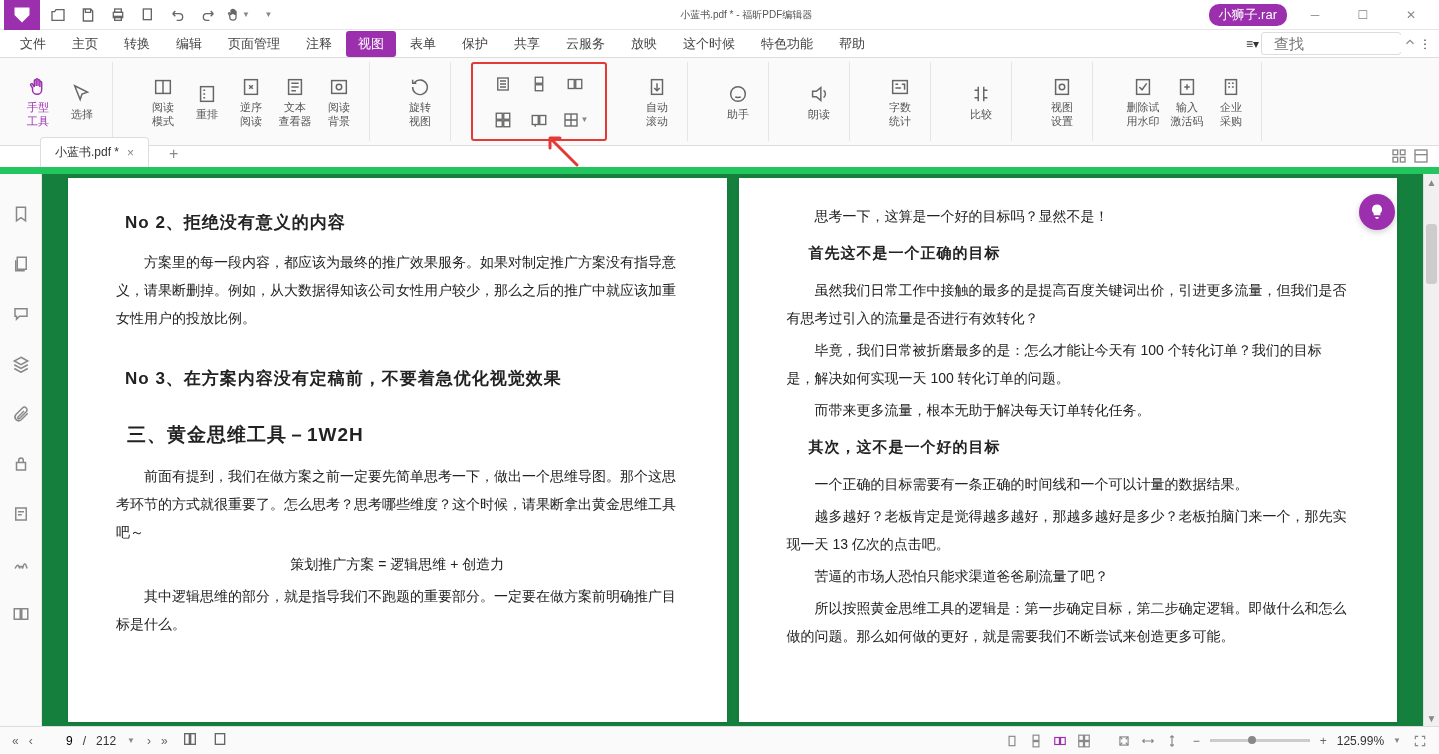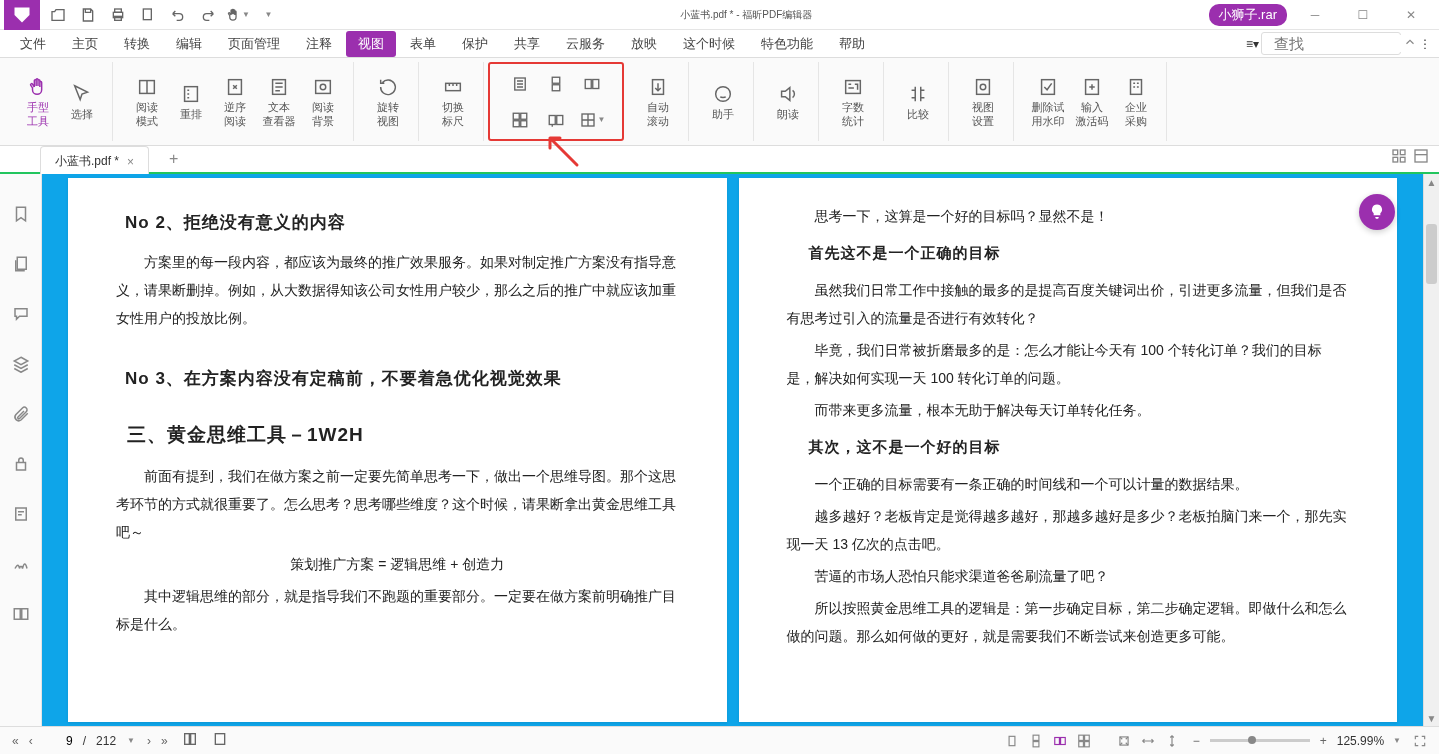--- a/index.html
+++ b/index.html
@@ -18,45 +18,45 @@
 
 
 .menubar { height: 28px; display: flex; align-items: center; padding: 0 8px; gap: 2px; border-bottom: 1px solid #ddd; }
 .menubar .mitem { padding: 4px 12px; font-size: 13px; color: #444; cursor: pointer; border-radius: 3px; }
 .menubar .mitem.active { background: #9b2fae; color: #fff; }
 .menubar .spacer { flex: 1; }
 .menubar .search { display: flex; align-items: center; border: 1px solid #ddd; border-radius: 3px; padding: 2px 8px; width: 140px; }
 .menubar .search input { border: none; outline: none; font-size: 15px; flex: 1; margin-left: 4px; }
 
 
-.ribbon { height: 88px; display: flex; align-items: stretch; border-bottom: 1px solid #ddd; padding: 4px 8px; gap: 4px; background: #fafafa; }
+.ribbon { height: 88px; display: flex; align-items: stretch; border-bottom: 1px solid #ddd; padding: 4px 8px; gap: 20px; background: #fafafa; }
 .ribbon .group { display: flex; align-items: center; border-right: 1px solid #e5e5e5; padding: 0 8px; }
 .ribbon .rbtn { display: flex; flex-direction: column; align-items: center; justify-content: center; width: 44px; height: 76px; cursor: pointer; padding: 2px; gap: 2px; }
 .ribbon .rbtn .ic { width: 24px; height: 24px; display: flex; align-items: center; justify-content: center; color: #666; }
 .ribbon .rbtn .lbl { font-size: 11px; color: #555; text-align: center; line-height: 1.2; }
 .ribbon .rbtn.active .lbl { color: #9b2fae; }
 .ribbon .rbtn.active .ic { color: #9b2fae; }
 .ribbon .grid2x3 { display: grid; grid-template-columns: repeat(3, 32px); grid-template-rows: repeat(2, 32px); gap: 4px; padding: 6px; }
 .ribbon .gbtn { display: flex; align-items: center; justify-content: center; color: #666; cursor: pointer; }
 .ribbon .redbox { border: 2px solid #e53935; border-radius: 3px; }
 
 
 .red-arrow { position: absolute; top: 130px; left: 542px; z-index: 100; pointer-events: none; }
 
 
-.tabbar { height: 28px; display: flex; align-items: flex-start; border-bottom: 2px solid #22c55e; padding: 0 40px; }
+.tabbar { height: 28px; display: flex; align-items: flex-end; border-bottom: 7px solid #22c55e; padding: 0 40px; }
 .tabbar .tab { padding: 6px 14px; border: 1px solid #ddd; border-bottom: none; border-radius: 4px 4px 0 0; background: #fff; font-size: 12px; display: flex; align-items: center; gap: 8px; }
 .tabbar .tab .close { color: #888; cursor: pointer; }
 .tabbar .add { margin-left: 12px; padding: 4px 8px; color: #888; cursor: pointer; font-size: 16px; }
 
 
 .main { display: flex; position: absolute; top: 174px; bottom: 28px; left: 0; right: 0; }
 .sidebar { width: 42px; background: #fafafa; border-right: 1px solid #e5e5e5; display: flex; flex-direction: column; align-items: center; padding-top: 30px; gap: 30px; }
 .sidebar .sbtn { width: 20px; height: 20px; color: #888; cursor: pointer; display: flex; align-items: center; justify-content: center; }
-.content { flex: 1; display: flex; background: #0ea5e9; overflow: hidden; position: relative; padding: 0 20px; }
+.content { flex: 1; display: flex; background: #15803d; overflow: hidden; position: relative; padding: 0 20px; }
 .page { background: #fff; flex: 1; margin: 4px 6px; box-shadow: 0 1px 3px rgba(0,0,0,0.1); padding: 20px 40px; overflow: hidden; font-size: 14px; line-height: 2; color: #222; }
 .page h3 { font-size: 17px; font-weight: bold; margin: 8px 0; letter-spacing: 1px; }
 .page p { text-indent: 2em; margin: 4px 8px; }
 .page .center-txt { text-align: center; text-indent: 0; }
 .scrollbar-v { width: 16px; background: #f0f0f0; border-left: 1px solid #ddd; position: relative; }
 .scrollbar-v .thumb { position: absolute; top: 50px; left: 2px; right: 2px; height: 60px; background: #ccc; border-radius: 3px; }
 .scrollbar-v .arr { position: absolute; left: 0; right: 0; height: 16px; display: flex; align-items: center; justify-content: center; color: #888; font-size: 10px; }
 
 
 .ai-float { position: absolute; top: 20px; right: 28px; width: 36px; height: 36px; background: #9b2fae; border-radius: 50%; display: flex; align-items: center; justify-content: center; color: #fff; cursor: pointer; box-shadow: 0 2px 6px rgba(0,0,0,0.2); }
@@ -241,31 +241,20 @@
   <div class="group">
     <div class="rbtn">
       <div class="ic">
           <svg width="22" height="22" viewBox="0 0 24 24" fill="none" stroke="currentColor" stroke-width="1.6">
             <path d="M4 12a8 8 0 1 0 2-5 M4 4v4h4"></path>
           </svg>
         </div>
       <div class="lbl">旋转<br>视图</div>
     </div>
   </div>
-  <div class="group">
-    <div class="rbtn">
-      <div class="ic">
-          <svg width="22" height="22" viewBox="0 0 24 24" fill="none" stroke="currentColor" stroke-width="1.6">
-            <rect x="4" y="8" width="16" height="8"></rect>
-            <path d="M8 8v3 M12 8v3 M16 8v3"></path>
-          </svg>
-        </div>
-      <div class="lbl">切换<br>标尺</div>
-    </div>
-  </div>
   <div class="group redbox">
     <div class="grid2x3">
       <div class="gbtn">
           <svg width="18" height="18" viewBox="0 0 24 24" fill="none" stroke="currentColor" stroke-width="1.8">
             <rect x="5" y="4" width="14" height="16"></rect>
             <path d="M8 8h8 M8 12h8 M8 16h8"></path>
           </svg>
         </div>
       <div class="gbtn">
           <svg width="18" height="18" viewBox="0 0 24 24" fill="none" stroke="currentColor" stroke-width="1.8">

